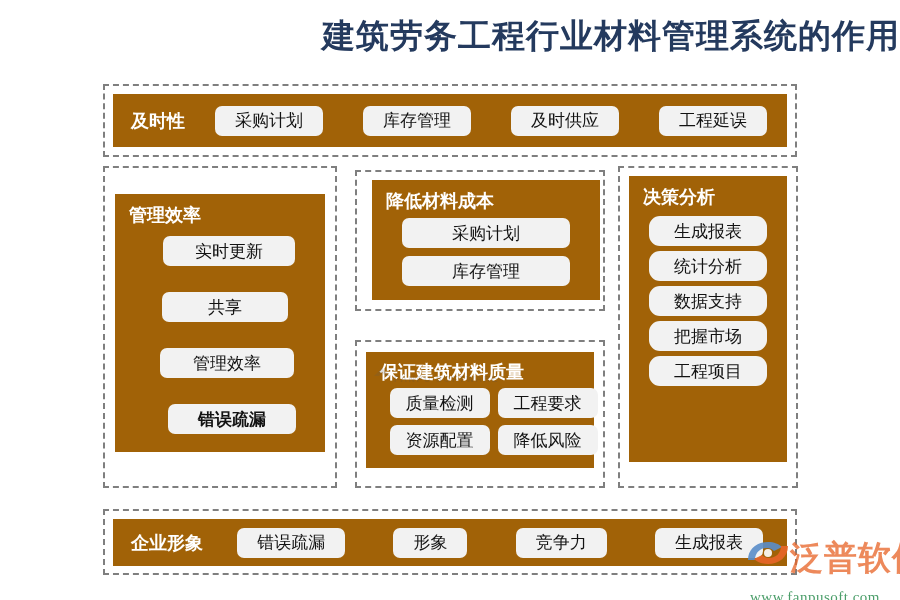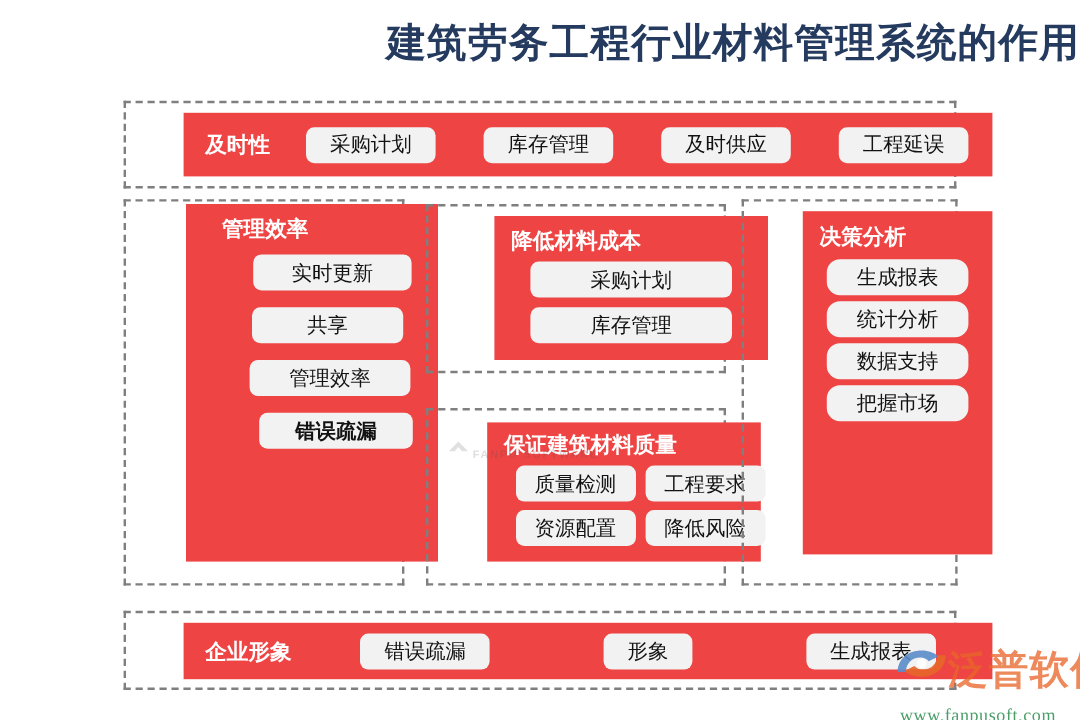--- a/index.html
+++ b/index.html
@@ -41,23 +41,22 @@
   .dashed {
     position: absolute;
     border: 2.5px dashed #7f7f7f;
     box-sizing: border-box;
     background: transparent;
   }
 
   
   .panel {
     position: absolute;
-    background: #ef4444;
+    background: #a16207;
     box-sizing: border-box;
-    margin-left: 40px;
   }
 
   .panel-label {
     color: #ffffff;
     font-weight: bold;
     font-size: 18px;
     line-height: 22px;
     white-space: nowrap;
   }
 
@@ -113,21 +112,21 @@
     flex-direction: column;
     align-items: center;
   }
 
   .chip-lg {
     height: 30px;
     padding: 0 16px;
   }
 
   
-  #panel-efficiency .stack { gap: 0; }
+  #panel-efficiency .stack { gap: 12px; }
   #panel-efficiency .chip { margin-bottom: 14px; }
 
   
   #panel-decision .chip { margin-bottom: 5px; width: 118px; border-radius: 11px; }
 
   
   #panel-cost .chip { margin-bottom: 8px; width: 168px; }
 
   
   .grid2 {
@@ -221,21 +220,21 @@
     <div class="chip-row">
       <div class="chip">采购计划</div>
       <div class="chip">库存管理</div>
       <div class="chip">及时供应</div>
       <div class="chip">工程延误</div>
     </div>
   </div>
 
   <div class="dashed" style="left:103px; top:166px; width:234px; height:322px;"></div>
 
-  <div class="panel col-panel" id="panel-efficiency" style="left:115px; top:170px; width:210px; height:298px;padding-left:16px;">
+  <div class="panel col-panel" id="panel-efficiency" style="left:115px; top:194px; width:210px; height:258px;">
     <div class="panel-label">管理效率</div>
     <div class="stack" style="margin-top:4px;">
       <div class="chip chip-lg" style="width:132px; margin-left:18px;">实时更新</div>
       <div class="chip chip-lg" style="width:126px; margin-left:10px;">共享</div>
       <div class="chip chip-lg" style="width:134px; margin-left:14px;">管理效率</div>
       <div class="chip chip-lg" style="width:128px; margin-left:24px;font-weight:bold;">错误疏漏</div>
     </div>
   </div>
 
   <div class="dashed" style="left:355px; top:170px; width:250px; height:141px;"></div>
@@ -269,30 +268,32 @@
 
   <div class="dashed" style="left:618px; top:166px; width:180px; height:322px;"></div>
 
   <div class="panel col-panel" id="panel-decision" style="left:629px; top:176px; width:158px; height:286px;">
     <div class="panel-label">决策分析</div>
     <div class="stack" style="margin-top:2px;">
       <div class="chip chip-lg">生成报表</div>
       <div class="chip chip-lg">统计分析</div>
       <div class="chip chip-lg">数据支持</div>
       <div class="chip chip-lg">把握市场</div>
+      <div class="chip chip-lg">工程项目</div>
     </div>
   </div>
 
   <div class="dashed" style="left:103px; top:509px; width:694px; height:66px;"></div>
 
   <div class="panel row-panel" id="panel-image" style="left:113px; top:519px; width:674px; height:47px;justify-content:space-between;">
     <div class="panel-label">企业形象</div>
     <div class="chip-row">
       <div class="chip">错误疏漏</div>
       <div class="chip">形象</div>
+      <div class="chip">竞争力</div>
       <div class="chip">生成报表</div>
     </div>
   </div>
 
   <div class="watermark">
     <svg class="wm-mark" viewBox="0 0 48 30">
       <path d="M4 22 C4 11, 13 4, 24 4 C30 4, 35 6, 38 9 L30 13 C28 11, 26 10, 23 10
                C16 10, 11 15, 11 22 Z" fill="#5b8ec9"></path>
       <path d="M44 8 C44 19, 35 26, 24 26 C18 26, 13 24, 10 21 L18 17
                C20 19, 22 20, 25 20 C32 20, 37 15, 37 8 Z" fill="#e8662a"></path>

